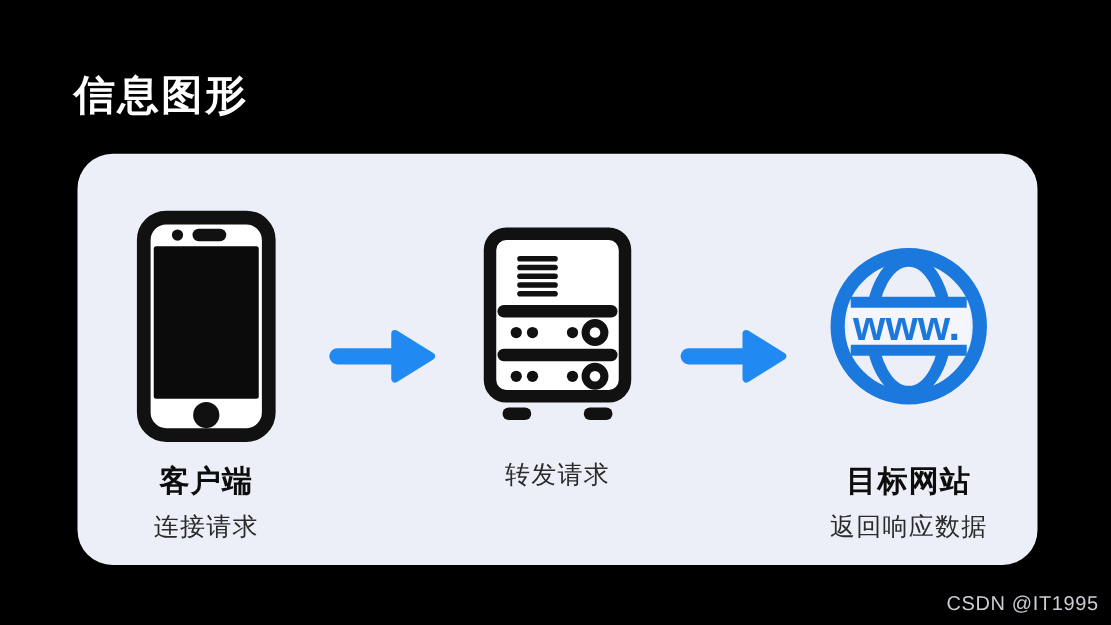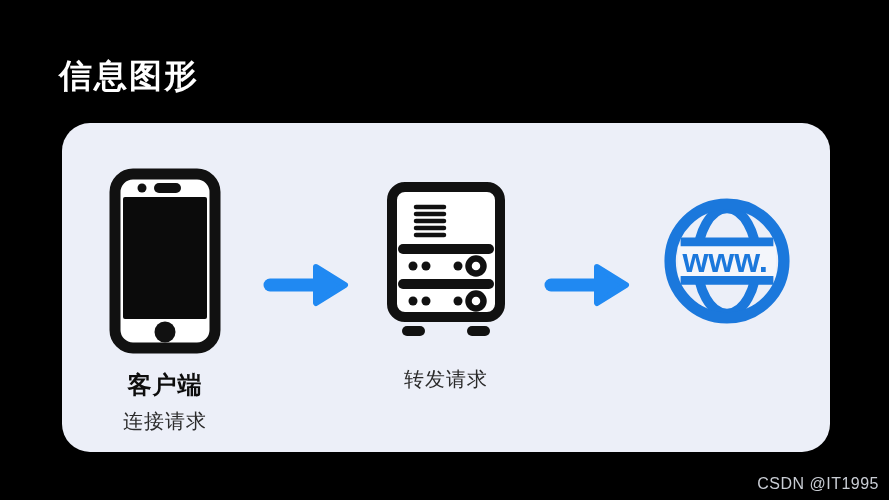--- a/index.html
+++ b/index.html
@@ -128,18 +128,20 @@
       <div class="icon-box">
         <svg width="126" height="126" viewBox="0 0 144 144" aria-hidden="true">
           <ellipse cx="72" cy="72" rx="34" ry="60" fill="none" stroke="#1b78dc" stroke-width="11"></ellipse>
           <rect x="16" y="53" width="112" height="38" fill="#f4f6fb"></rect>
           <line x1="19" y1="50" x2="125" y2="50" stroke="#1b78dc" stroke-width="10"></line>
           <line x1="19" y1="94" x2="125" y2="94" stroke="#1b78dc" stroke-width="10"></line>
           <text class="globe-www-text" x="70" y="85" text-anchor="middle" font-size="38" fill="#1b78dc">www.</text>
           <circle cx="72" cy="72" r="65" fill="none" stroke="#1b78dc" stroke-width="13"></circle>
         </svg>
       </div>
+      <div class="node-label">目标网站</div>
+      <div class="node-sublabel">返回响应数据</div>
     </div>
 
   </div>
 </div>
 
 <div class="watermark">CSDN @IT1995</div>
 
 </body></html>

